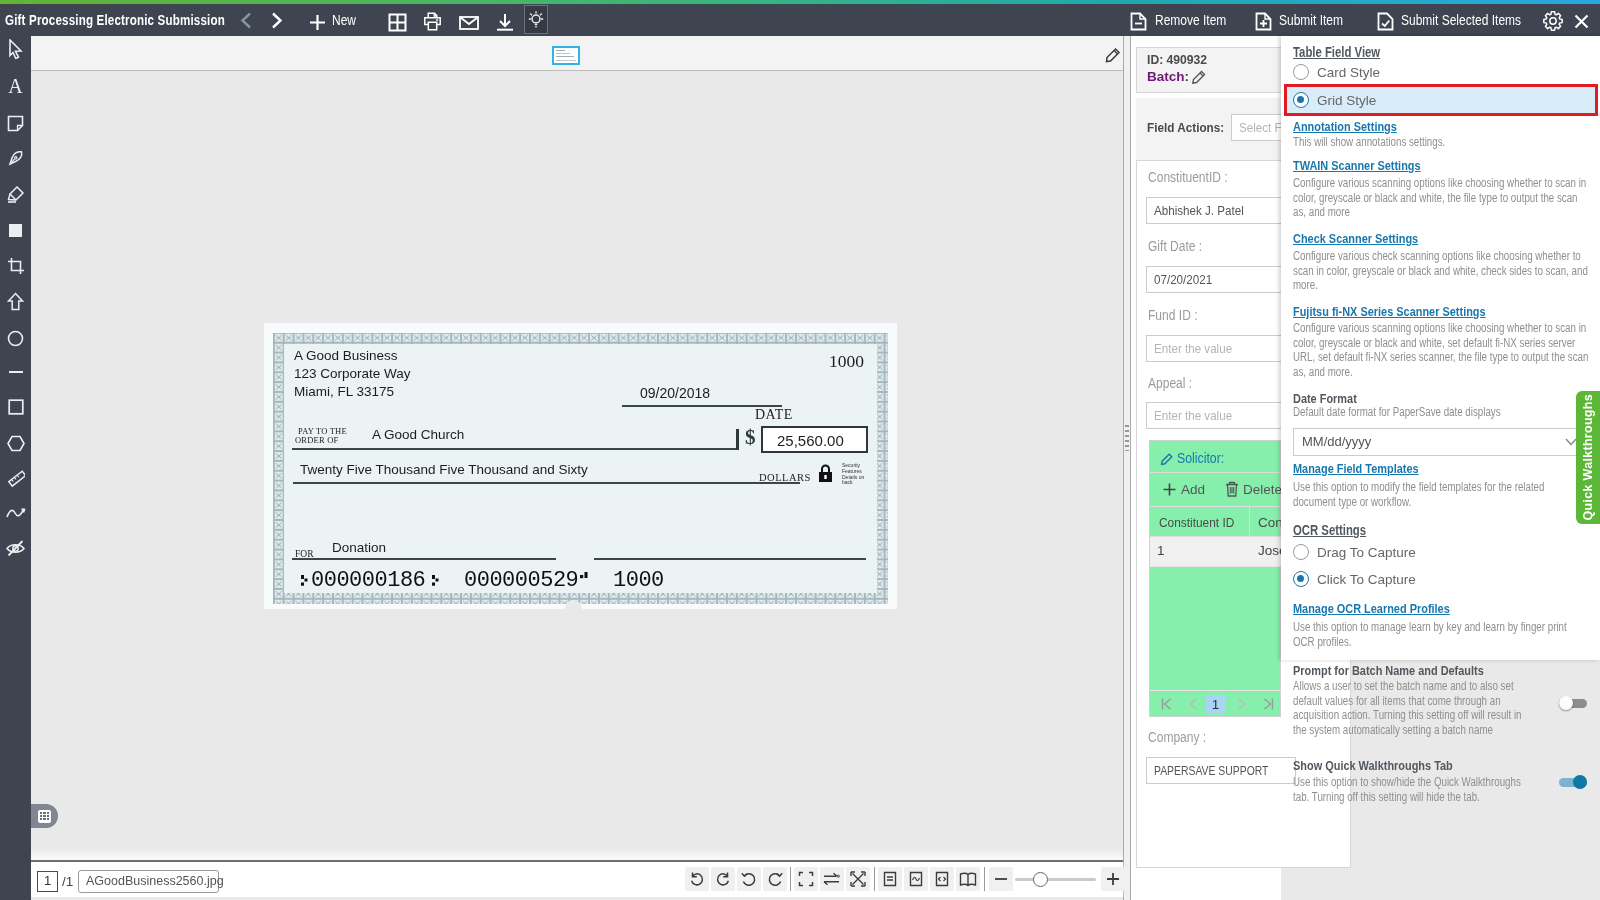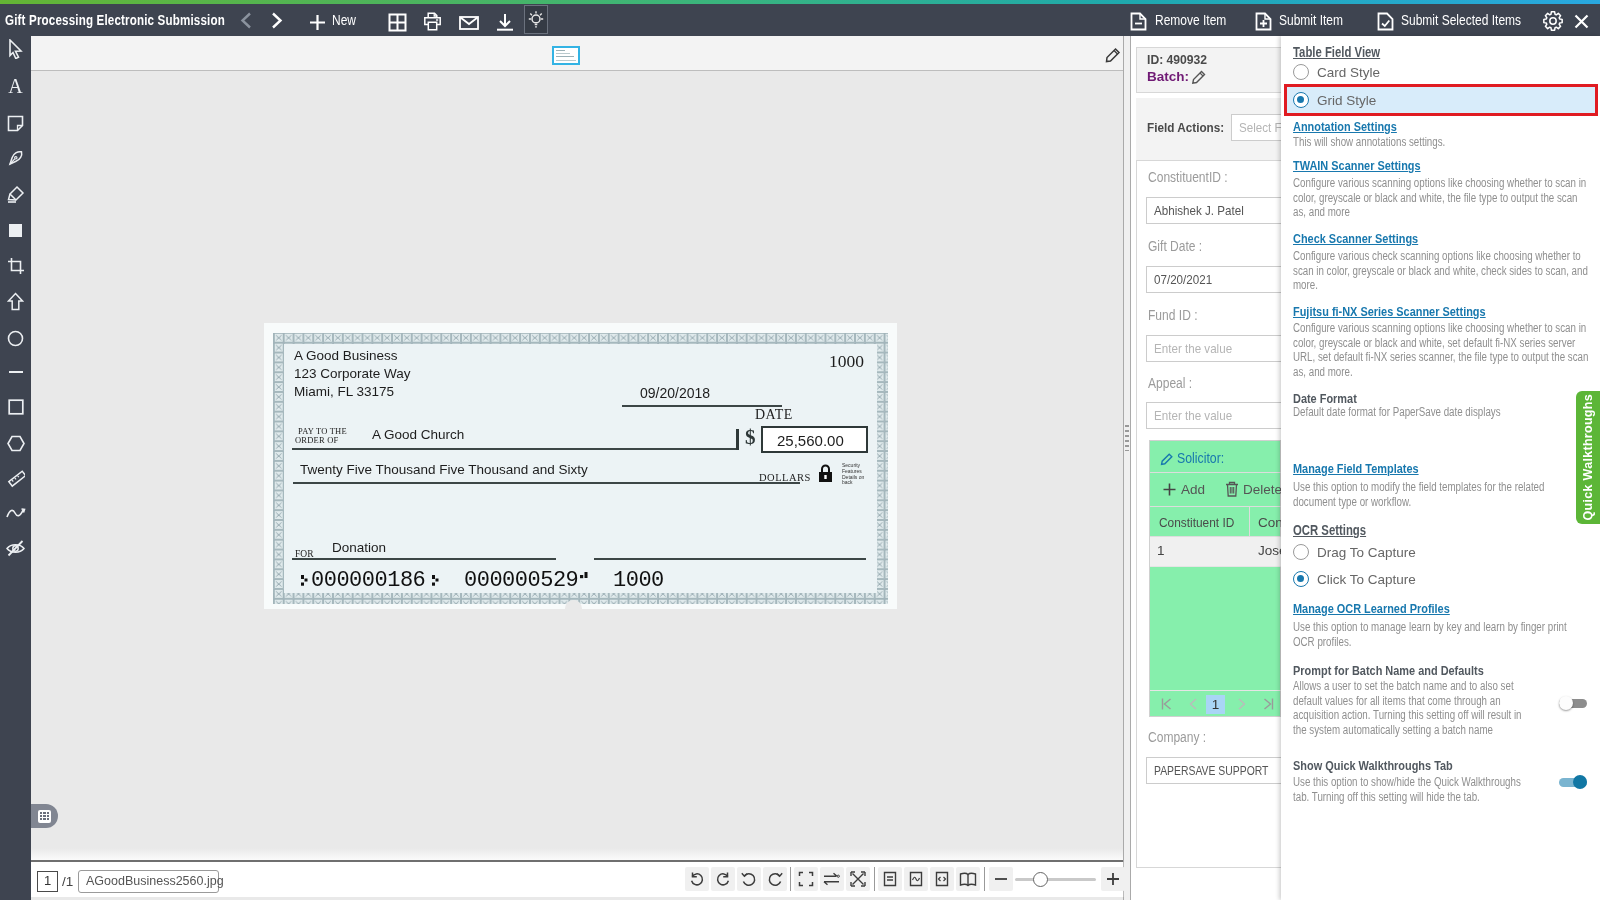--- a/index.html
+++ b/index.html
@@ -42,21 +42,21 @@
   #fpanel { left:1131px; top:36px; width:150px; height:864px; background:#fff; }
   .fcard { position:absolute; border:1px solid #d7d7d7; background:#f3f3f3; }
   .flabel { position:absolute; color:#9b9b9b; font-size:14px; white-space:nowrap; transform:scaleX(0.86); transform-origin:0 0; }
   .finput { position:absolute; background:#fff; border:1px solid #ccc; font-size:13.5px; color:#555; white-space:nowrap; overflow:hidden; }
   .finput .ph { color:#b5b5b5; }
   .finput { transform-origin:0 50%; }
   .finput > span, .finput { }
   .ftx { display:inline-block; transform:scaleX(0.86); transform-origin:0 50%; }
 
   
-  #spanel { left:1281px; top:36px; width:319px; height:864px; background:#fff; box-shadow:-2px 0 4px rgba(0,0,0,.18); font-size:13px; }
+  #spanel { left:1281px; top:36px; width:319px; height:624px; background:#fff; box-shadow:-2px 0 4px rgba(0,0,0,.18); font-size:13px; }
   #spanel .link { position:absolute; left:12px; color:#1878ae; font-weight:bold; text-decoration:underline; font-size:13.5px; white-space:nowrap; transform:scaleX(0.81); transform-origin:0 0; }
   #spanel .hd { position:absolute; left:12px; color:#51585f; font-weight:bold; font-size:13.5px; white-space:nowrap; transform:scaleX(0.81); transform-origin:0 0; }
   #spanel .hdu { text-decoration:underline; }
   #spanel .ds { position:absolute; left:12px; color:#8f8f8f; font-size:12.5px; line-height:14.6px; white-space:nowrap; transform:scaleX(0.78); transform-origin:0 0; }
   .radio { position:absolute; width:16px; height:16px; border:1px solid #9a9a9a; border-radius:50%; background:#fff; }
   .radio.sel { border:1.6px solid #1878ae; }
   .radio.sel::after { content:""; position:absolute; left:3.2px; top:3.2px; width:7px; height:7px; border-radius:50%; background:#1878ae; }
   .rlabel { position:absolute; color:#666; font-size:13.5px; }
 
   
@@ -476,20 +476,25 @@
   <span class="link" style="top:83px">Annotation Settings</span>
   <div class="ds" style="top:99px">This will show annotations settings.</div>
   <span class="link" style="top:122px">TWAIN Scanner Settings</span>
   <div class="ds" style="top:140px">Configure various scanning options like choosing whether to scan in<br>color, greyscale or black and white, the file type to output the scan<br>as, and more</div>
   <span class="link" style="top:195px">Check Scanner Settings</span>
   <div class="ds" style="top:213px">Configure various check scanning options like choosing whether to<br>scan in color, greyscale or black and white, check sides to scan, and<br>more.</div>
   <span class="link" style="top:268px">Fujitsu fi-NX Series Scanner Settings</span>
   <div class="ds" style="top:285px">Configure various scanning options like choosing whether to scan in<br>color, greyscale or black and white, set default fi-NX series server<br>URL, set default fi-NX series scanner, the file type to output the scan<br>as, and more.</div>
   <span class="hd" style="top:355px">Date Format</span>
   <div class="ds" style="top:369px">Default date format for PaperSave date displays</div>
+  <div style="position:absolute;left:12px;top:392px;width:293px;height:28px;border:1px solid #ccc;background:#fff;font-size:13px;color:#555;line-height:26px;padding-left:8px">MM/dd/yyyy
+    <svg style="position:absolute;right:8px;top:9px" width="12" height="8" viewBox="0 0 12 8">
+        <path d="M1 1 L6 6.5 L11 1" fill="none" stroke="#888" stroke-width="1.4"></path>
+      </svg>
+  </div>
   <span class="link" style="top:425px">Manage Field Templates</span>
   <div class="ds" style="top:444px">Use this option to modify the field templates for the related<br>document type or workflow.</div>
   <span class="hd hdu" style="top:486px;font-size:14px">OCR Settings</span>
   <div class="radio" style="left:12px;top:508px"></div>
   <span class="rlabel" style="left:36px;top:509px">Drag To Capture</span>
   <div class="radio sel" style="left:12px;top:535px"></div>
   <span class="rlabel" style="left:36px;top:536px">Click To Capture</span>
   <span class="link" style="top:565px">Manage OCR Learned Profiles</span>
   <div class="ds" style="top:584px">Use this option to manage learn by key and learn by finger print<br>OCR profiles.</div>
   <span class="hd" style="top:627px">Prompt for Batch Name and Defaults</span>

